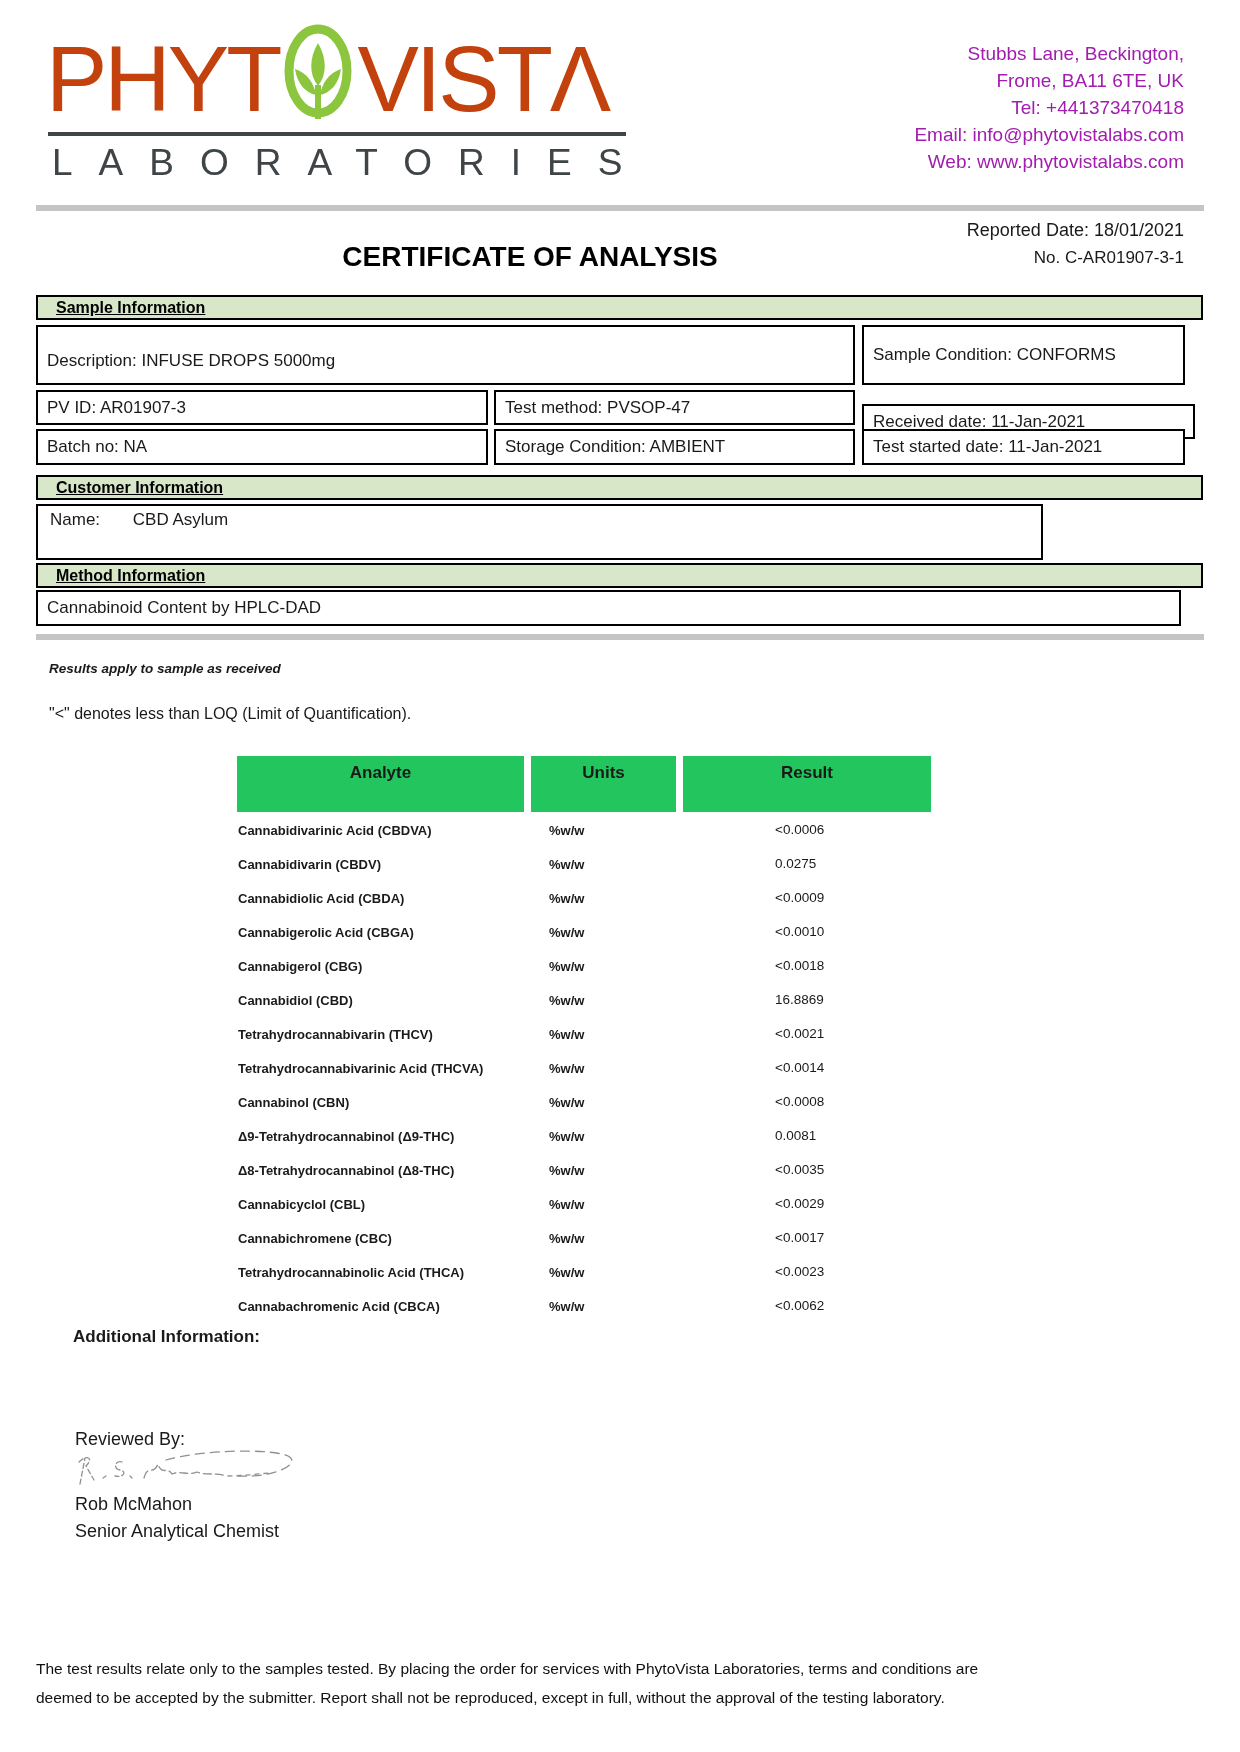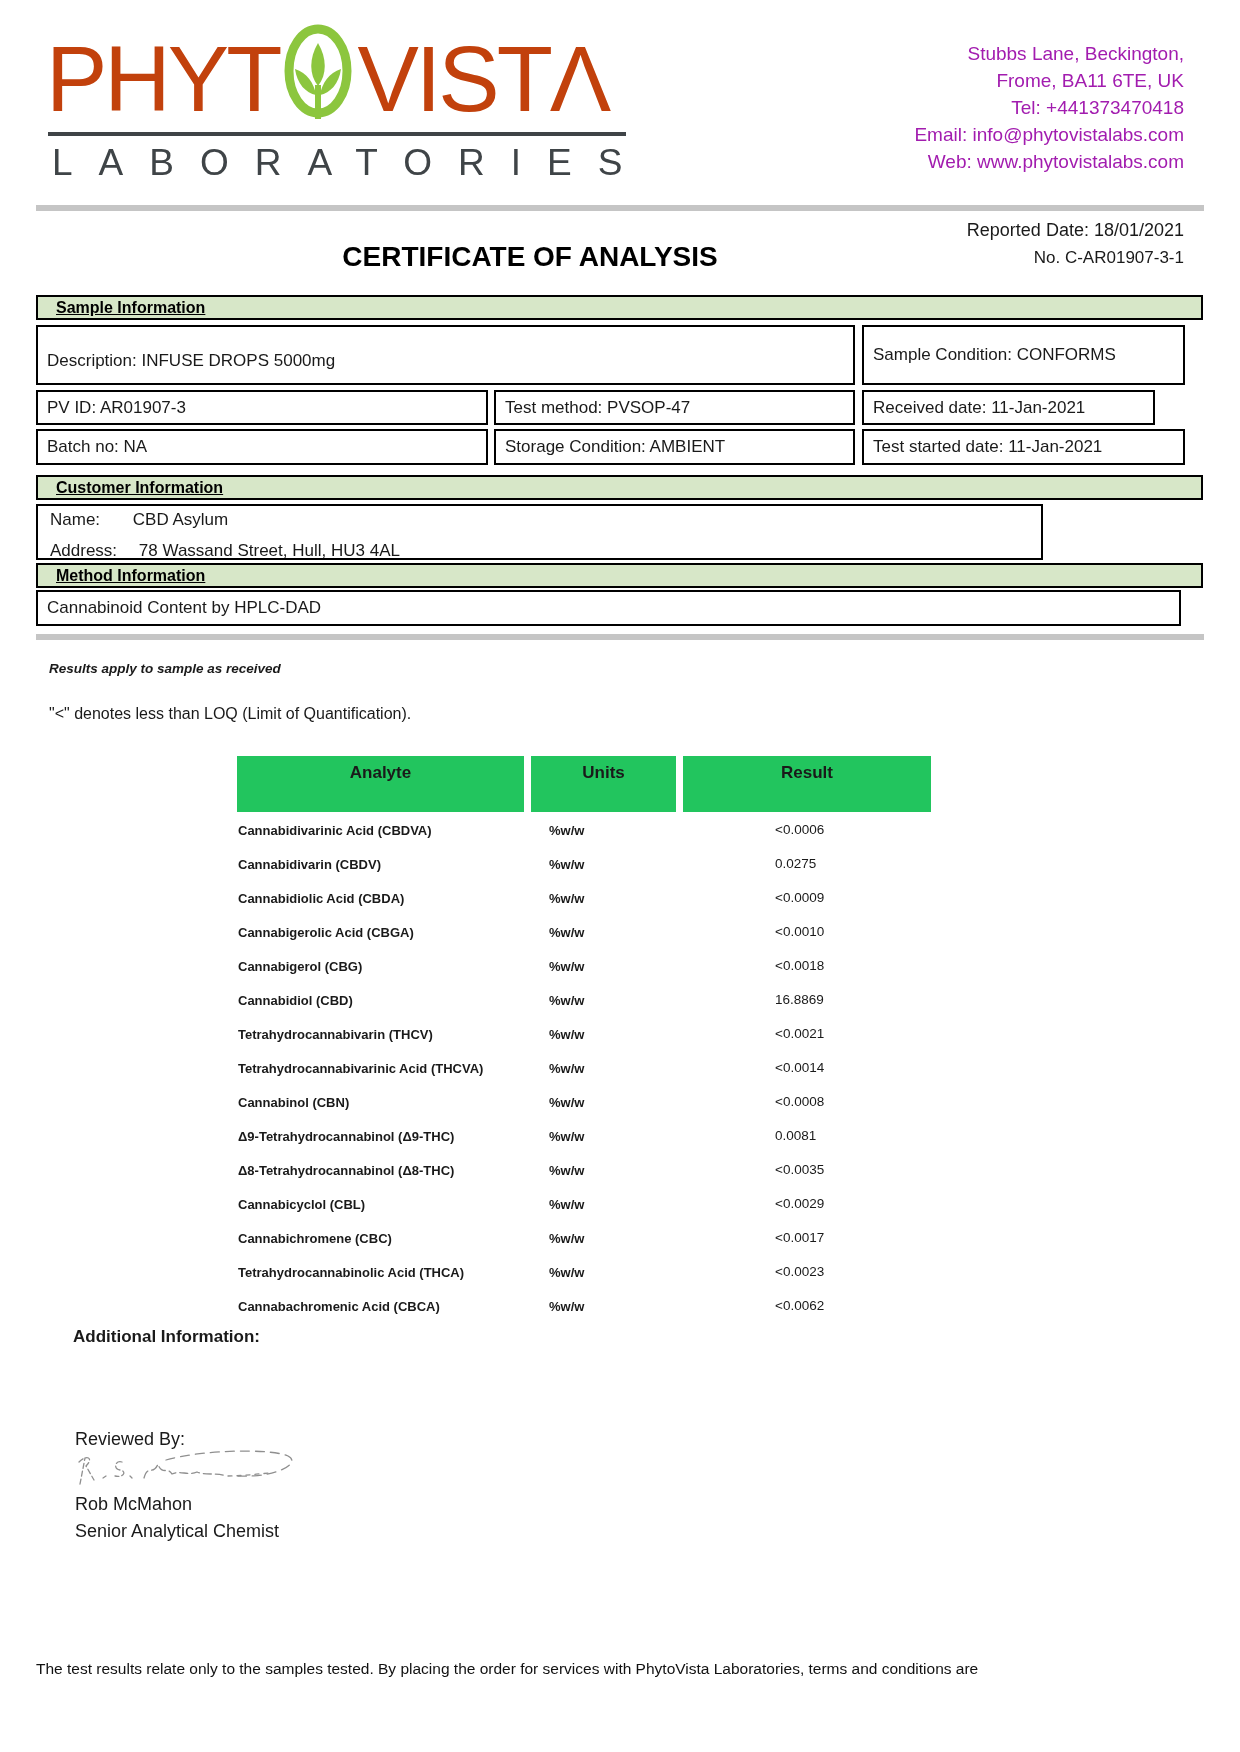--- a/index.html
+++ b/index.html
@@ -98,37 +98,33 @@
   <div class="info-table">
 
     <div class="sec-bar" style="top:0;">
       <span>Sample Information</span>
     </div>
     <div class="ibox top" style="top:30px; left:0; width:819px; height:60px;">Description: INFUSE DROPS 5000mg</div>
     <div class="ibox center" style="top:30px; left:826px; width:323px; height:60px;">Sample Condition: CONFORMS</div>
 
     <div class="ibox center" style="top:95px; left:0; width:452px; height:35px;">PV ID: AR01907-3</div>
     <div class="ibox center" style="top:95px; left:458px; width:361px; height:35px;">Test method: PVSOP-47</div>
-    <div class="ibox center" style="top:95px; left:826px; width:293px; height:35px;">Received date: 11-Jan-2021</div>
+    <div class="ibox center" style="top:109px; left:826px; width:333px; height:35px;">Received date: 11-Jan-2021</div>
 
     <div class="ibox center" style="top:134px; left:0; width:452px; height:36px;">Batch no: NA</div>
     <div class="ibox center" style="top:134px; left:458px; width:361px; height:36px;">Storage Condition: AMBIENT</div>
     <div class="ibox center" style="top:134px; left:826px; width:323px; height:36px;">Test started date: 11-Jan-2021</div>
 
     <div class="sec-bar" style="top:180px;">
       <span>Customer Information</span>
     </div>
     <div class="ibox" style="top:209px; left:0; width:1007px; height:56px; padding:4px 12px;">
       <div>
         <span>Name:</span>
         <span style="margin-left:28px;">CBD Asylum</span>
-      </div>
-      <div style="margin-top:11px;">
-        <span>Address:</span>
-        <span style="margin-left:17px;">78 Wassand Street, Hull, HU3 4AL</span>
       </div>
     </div>
 
     <div class="sec-bar" style="top:268px;">
       <span>Method Information</span>
     </div>
     <div class="ibox center" style="top:295px; left:0; width:1145px; height:36px;">Cannabinoid Content by HPLC-DAD</div>
   </div>
 
   <div class="gray-bar" style="top:634px;"></div>
@@ -236,15 +232,16 @@
         <path d="M96 14 C130 4 200 2 218 10 C232 17 206 32 168 30" stroke-dasharray="9,6"></path>
       </g>
     </svg>
   </div>
 
   <div class="sig-name">Rob McMahon</div>
   <div class="sig-title">Senior Analytical Chemist</div>
 
   <div class="footer">
     <div>The test results relate only to the samples tested.  By placing the order for services with PhytoVista Laboratories, terms and conditions are</div>
+    <div>deemed to be accepted by the submitter. Report shall not be reproduced, except in full, without the approval of the testing laboratory.</div>
   </div>
 
 </div>
 
 </body></html>

